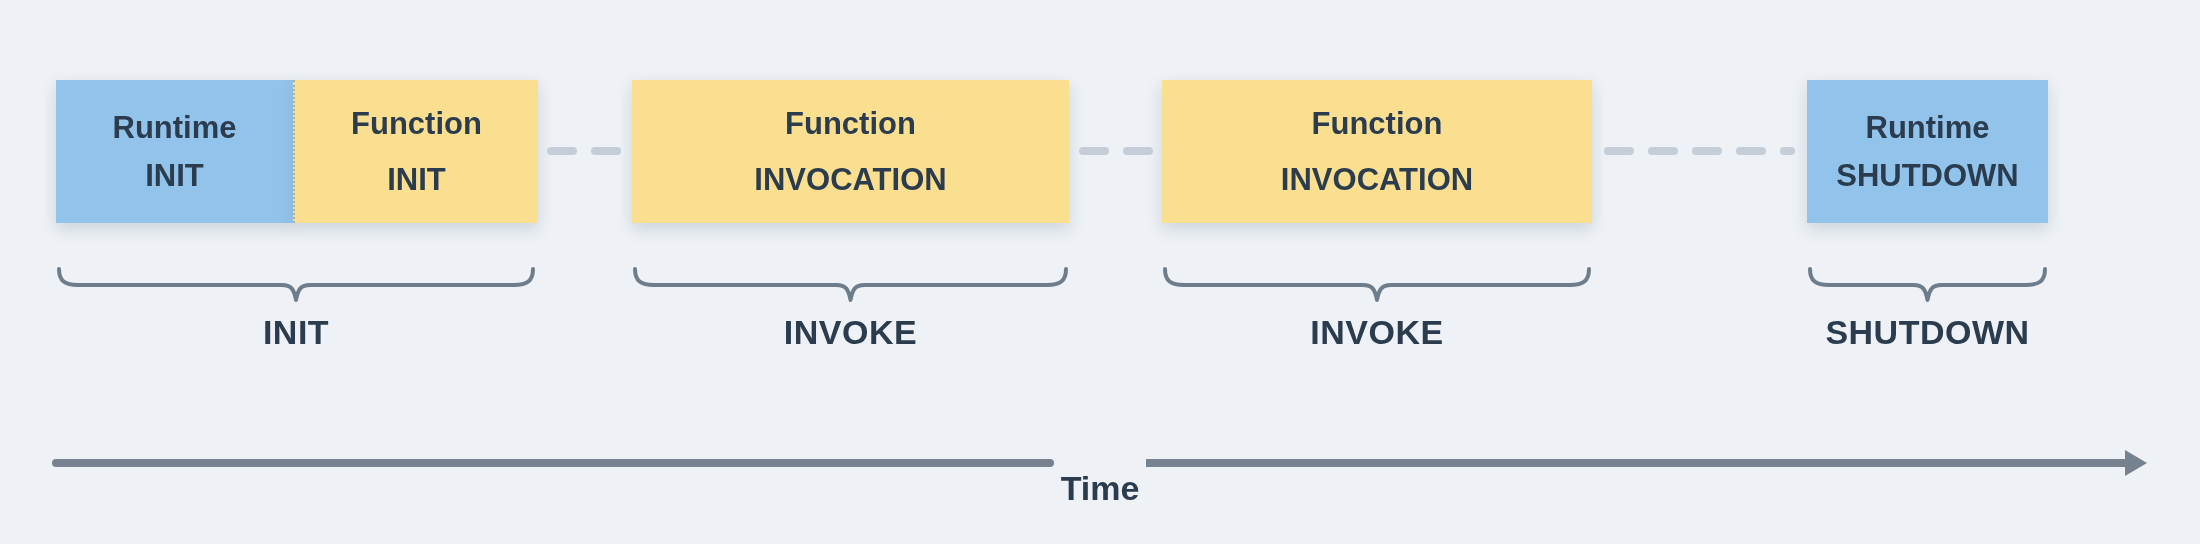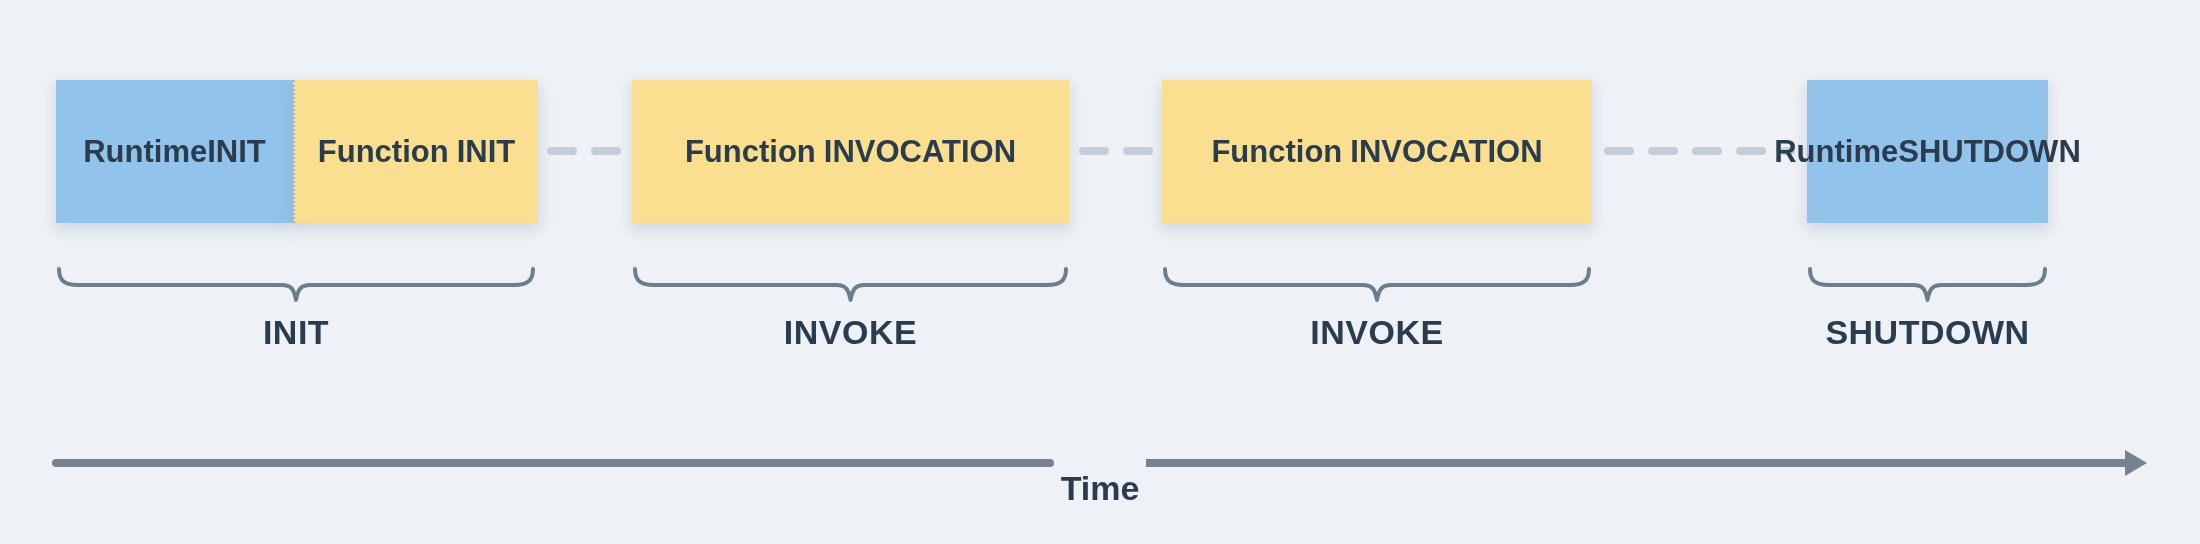--- a/index.html
+++ b/index.html
@@ -5,21 +5,21 @@
   html,body{margin:0;padding:0;}
   .canvas{
     position:relative;
     width:2200px;height:544px;
     background:#eef1f5;
     font-family:"Liberation Sans", sans-serif;
     overflow:hidden;
   }
   .block{
     position:absolute;top:80px;height:143px;
-    display:flex;align-items:center;justify-content:center;
+    display:flex;flex-direction:column;align-items:center;justify-content:center;
     box-shadow:0 6px 14px rgba(125,145,165,0.30);
     color:#2b3c4e;
   }
   .block .line{
     font-size:31px;font-weight:600;line-height:48px;text-align:center;white-space:nowrap;
   }
   .block.runtime{background:#92c3eb;}
   .block.function{background:#fadf90;gap:8px;}
   .block.divider{border-left:2px dotted rgba(90,120,150,0.45);}
   .connector{

